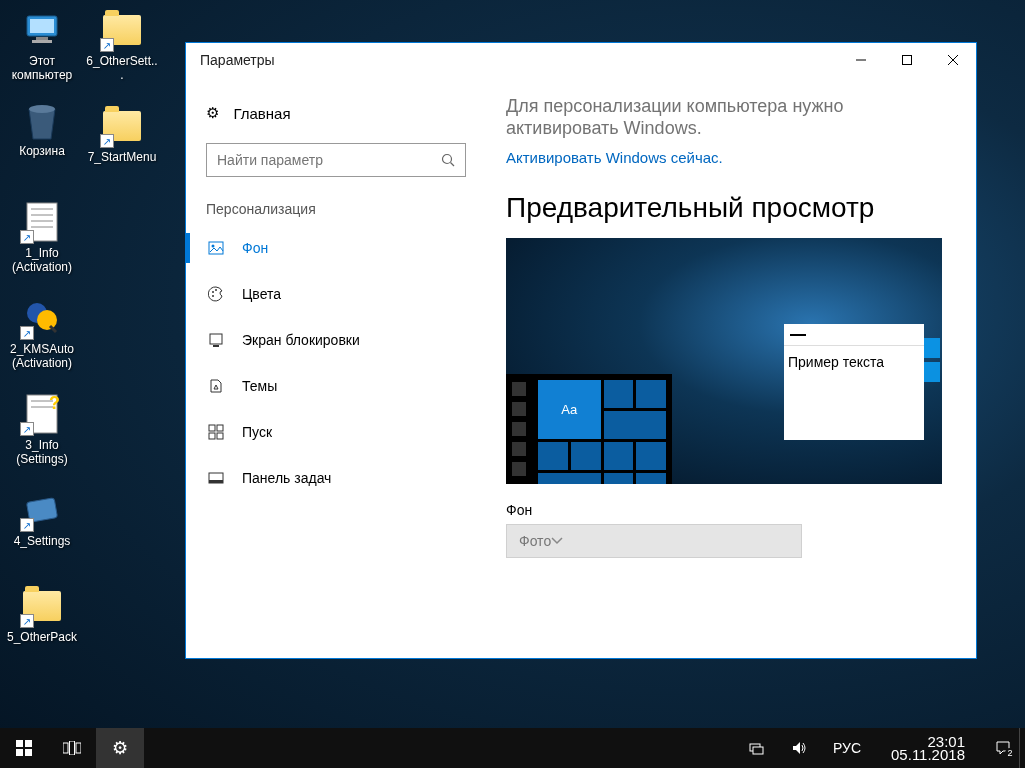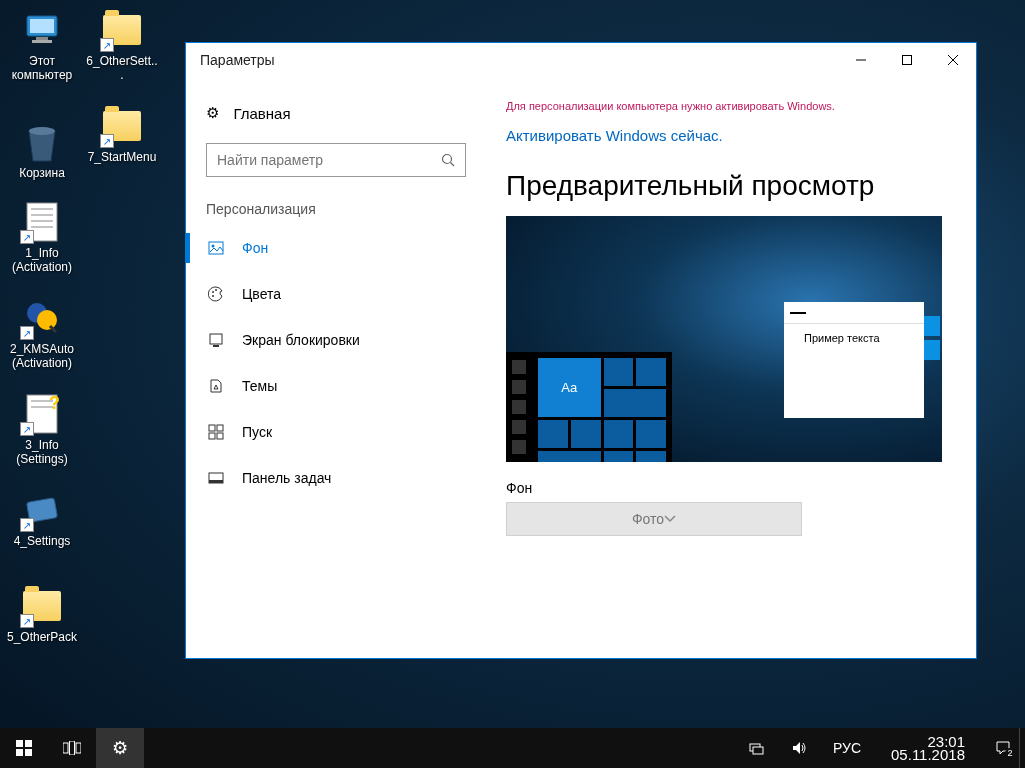--- a/index.html
+++ b/index.html
@@ -25,43 +25,43 @@
 .sidebar .home-row { display:flex; align-items:center; gap:14px; padding: 0 20px; height: 40px; font-size: 15px; cursor:pointer; }
 .sidebar .search-box { margin: 10px 20px 18px; height: 34px; border: 1px solid #999; display:flex; align-items:center; padding: 15px 10px; font-size: 14px; color:#666; }
 .sidebar .search-box input { flex:1; border:none; outline:none; font-size: 14px; }
 .sidebar .section-label { color:#555; font-size: 14px; padding: 6px 20px 8px; }
 .sidebar .nav-item { display:flex; align-items:center; gap:18px; padding: 0 22px; height: 46px; font-size: 14px; cursor:pointer; position:relative; }
 .sidebar .nav-item.active { color: #0078d7; }
 .sidebar .nav-item.active:before { content:""; position:absolute; left:0; top:8px; bottom:8px; width:4px; background:#0078d7; }
 .sidebar .nav-item .nav-icon { width:16px; text-align:center; font-size:15px; }
 
 .content { flex: 1; padding: 18px 30px 0 20px; overflow: hidden; }
-.warning { color: #be185d; font-size: 11px; line-height: 22px; margin-bottom: 10px; }
+.warning { color: #737373; font-size: 18px; line-height: 22px; margin-bottom: 10px; }
 .activate-link { color: #0067c0; font-size: 15px; cursor:pointer; display:inline-block; margin-bottom: 26px; }
 .content h1 { font-weight: 300; font-size: 28px; margin-bottom: 14px; }
 
 .preview-box { width: 436px; height: 246px; background: radial-gradient(ellipse at 70% 35%, #2a74b0 0%, #0d3555 40%, #02101f 100%); position: relative; overflow: hidden; }
 .preview-window { position:absolute; right: 18px; top: 86px; width: 140px; height: 116px; background: #fff; }
 .preview-window .pv-title { height: 22px; border-bottom: 1px solid #ddd; display:flex; align-items:center; padding: 0 6px; }
 .preview-window .pv-title span { width: 16px; height: 2px; background: #000; }
-.preview-window .pv-body { padding: 8px 20px; font-size: 11px; }
+.preview-window .pv-body { padding: 8px 4px; font-size: 14px; }
 .preview-logo { position:absolute; right: 2px; top: 100px; width: 44px; height: 44px; opacity:0.9; }
 .preview-logo .q { position:absolute; width:20px; height:20px; background:#0b9bf0; }
 .preview-logo .q1 { top:0; left:0; } .preview-logo .q2 { top:0; right:0; }
 .preview-logo .q3 { bottom:0; left:0; } .preview-logo .q4 { bottom:0; right:0; }
 .preview-taskbar { position:absolute; bottom:0; left:0; right:0; height: 110px; display:flex; }
 .preview-start-col { width: 26px; background: #000; padding: 8px 6px; display:flex; flex-direction:column; gap:6px; }
 .preview-start-col div { width:14px; height:14px; background:#333; }
 .preview-tiles { flex: 0 0 140px; background: #000; padding: 6px; display:grid; grid-template-columns: repeat(4, 1fr); grid-auto-rows: 28px; gap: 3px; }
 .preview-tiles .tile { background: #0b5da0; }
 .preview-tiles .tile.big { grid-column: span 2; grid-row: span 2; background:#1180d3; display:flex; align-items:center; justify-content:center; color:#fff; font-size:13px; }
 .preview-tiles .tile.wide { grid-column: span 2; }
 
 .field-label { margin-top: 18px; font-size: 14px; margin-bottom: 6px; }
-.dropdown { width: 296px; height: 34px; background: #e5e5e5; border: 1px solid #d0d0d0; color: #777; padding: 0 12px; display:flex; align-items:center; justify-content:center; font-size: 14px; cursor: not-allowed; }
+.dropdown { width: 296px; height: 34px; background: #e5e5e5; border: 1px solid #d0d0d0; color: #777; padding: 0 12px; display:flex; align-items:center; justify-content:flex-start; font-size: 14px; cursor: not-allowed; }
 
 
 .taskbar { position: absolute; bottom: 0; left: 0; right: 0; height: 40px; background: #101010; display: flex; align-items: stretch; color: #fff; }
 .taskbar .tb-btn { width: 48px; display:flex; align-items:center; justify-content:center; cursor:pointer; font-size:16px; }
 .taskbar .tb-btn.active { background: #333; }
 .taskbar .tray { margin-left:auto; display:flex; align-items:center; gap: 26px; padding: 0 8px; font-size: 12px; }
 .taskbar .tray .clock { text-align: right; line-height: 13px; font-size: 15px; padding: 0 4px; }
 .taskbar .tray .tray-icon { cursor:pointer; font-size: 14px; }
 .show-desktop { width: 6px; border-left: 1px solid #444; cursor: pointer; }
 
@@ -84,21 +84,21 @@
   </div>
 
   <div class="desktop-icon" style="top:4px; left:84px;">
     <div class="icon-img">
         <div class="folder-icon"></div>
         <div class="shortcut-arrow">↗</div>
       </div>
     <span class="label">6_OtherSett...</span>
   </div>
 
-  <div class="desktop-icon" style="top:116px; left:4px;">
+  <div class="desktop-icon" style="top:94px; left:4px;">
     <div class="icon-img">
       <svg width="38" height="42" viewBox="0 0 38 42">
           <path d="M6 10 L32 10 L28 40 L10 40 Z" fill="#3a5a7a" stroke="#1a3a5a"></path>
           <ellipse cx="19" cy="10" rx="13" ry="4" fill="#5a7a9a"></ellipse>
         </svg>
     </div>
     <span class="label">Корзина</span>
   </div>
 
   <div class="desktop-icon" style="top:100px; left:84px;">

